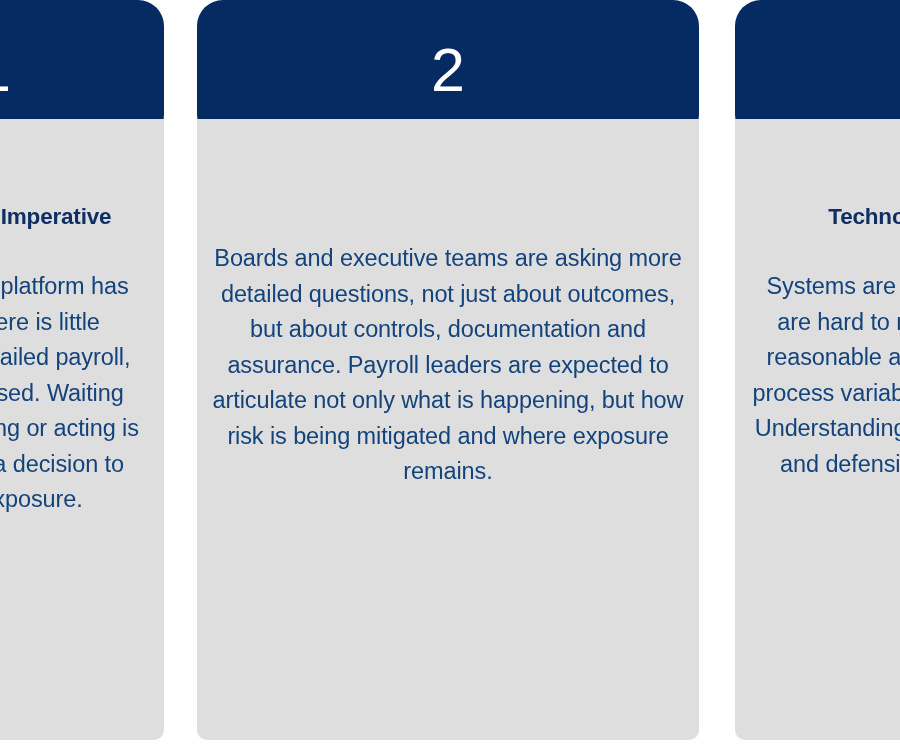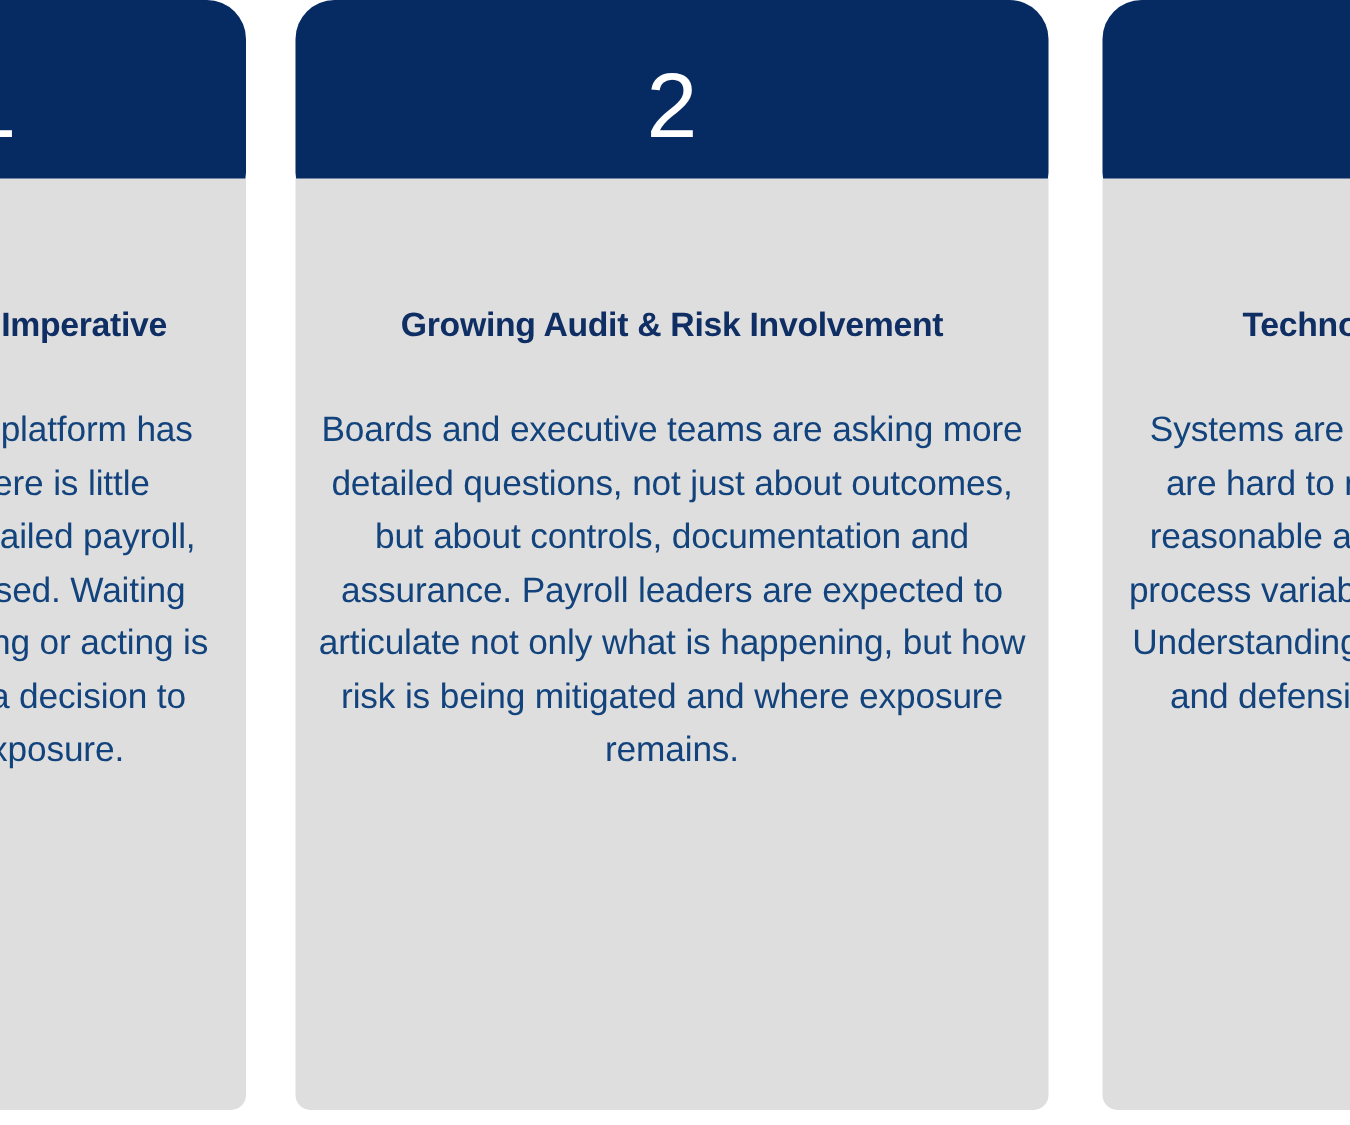--- a/index.html
+++ b/index.html
@@ -142,21 +142,20 @@
       </div>
     </div>
   </div>
 
   <div class="card" id="card-2">
     <div class="card-header">
       <span class="card-number">2</span>
     </div>
     <div class="card-body">
       <div class="card-body-inner">
-        <div class="card-title">Growing Audit &amp; Risk Involvement</div>
         <div class="title-gap"></div>
         <div class="card-text">Boards and executive teams are asking more detailed questions, not just about outcomes, but about controls, documentation and assurance. Payroll leaders are expected to articulate not only what is happening, but how risk is being mitigated and where exposure remains.</div>
       </div>
     </div>
   </div>
 
   <div class="card" id="card-3">
     <div class="card-header">
       
     </div>

